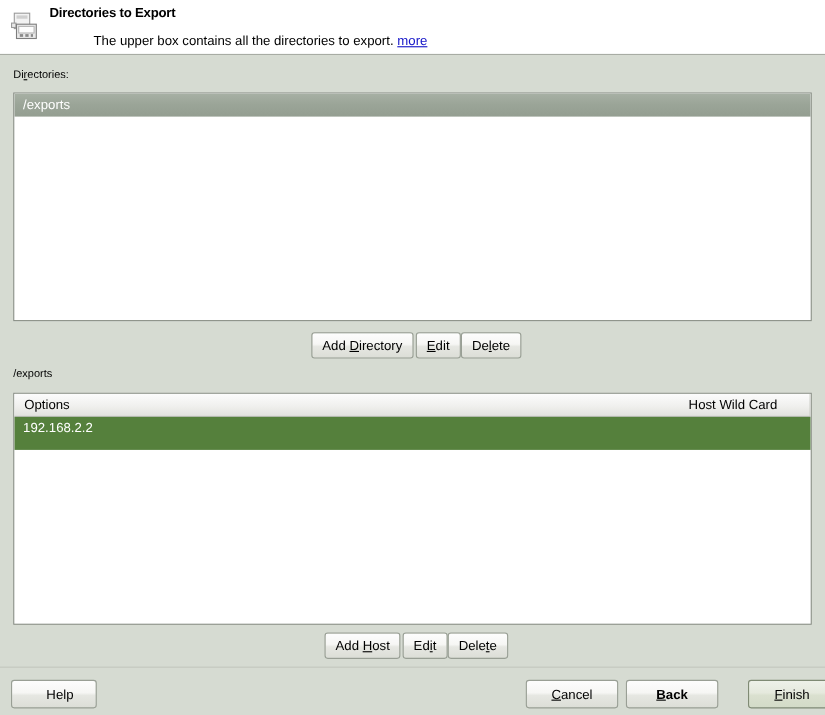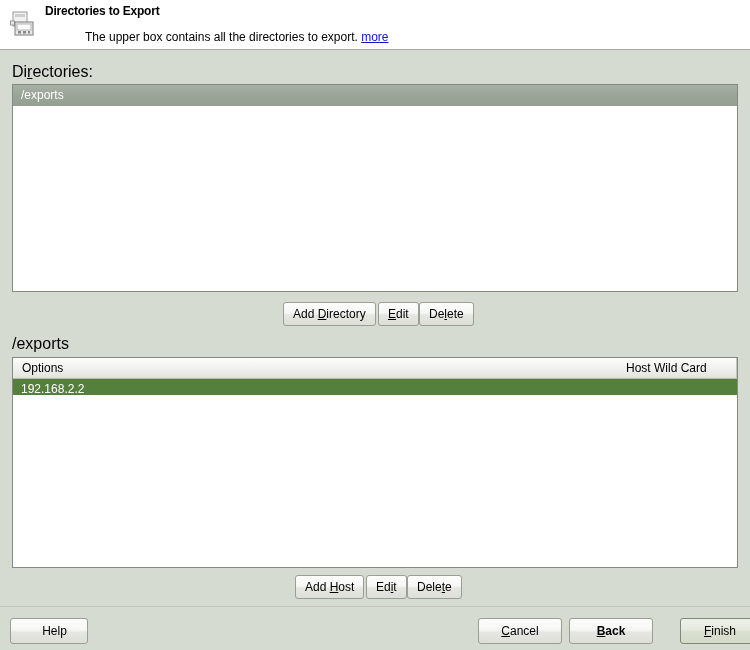--- a/index.html
+++ b/index.html
@@ -49,21 +49,21 @@
   }
   .more-link {
     color: #1414c8;
     text-decoration: underline;
     cursor: pointer;
   }
 
   
   .field-label {
     position: absolute;
-    font-size: 16px;
+    font-size: 10px;
     white-space: nowrap;
   }
   .mn { text-decoration: underline; }
 
   
   .listbox {
     position: absolute;
     background: #ffffff;
     border: 1px solid #848a80;
     box-sizing: border-box;
@@ -104,21 +104,21 @@
     color: #000;
     box-sizing: border-box;
     white-space: nowrap;
     overflow: hidden;
   }
   .th-host { width: 119px; border-right: 1px solid #c2c5bd; }
   .th-opts { flex: 1 1 auto; padding-left: 9px; }
 
   .trow {
     display: flex;
-    height: 16px;
+    height: 30px;
     background: #55803c;
     color: #ffffff;
     box-sizing: border-box;
   }
   .td {
     line-height: 21px;
     font-size: 12px;
     padding-left: 8px;
     box-sizing: border-box;
     white-space: nowrap;

